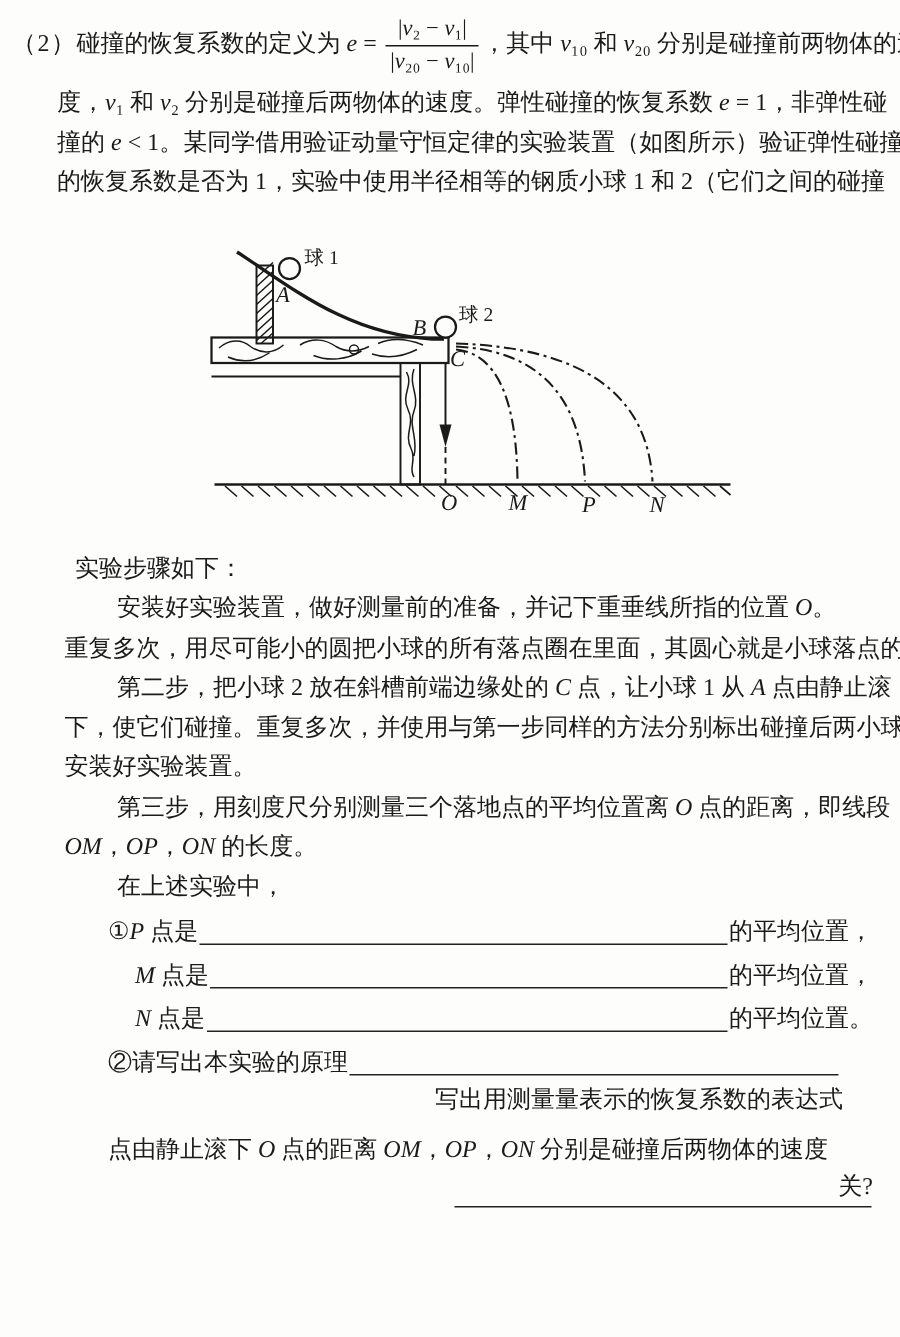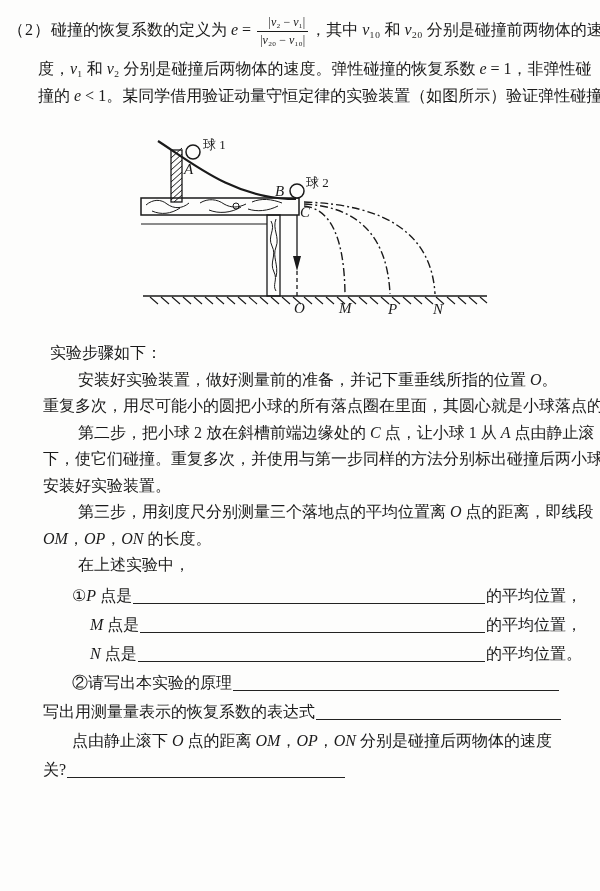--- a/index.html
+++ b/index.html
@@ -10,57 +10,58 @@
     font-size:16px;
   }
   .page{padding:6px 10px 0 8px;}
   .line{line-height:26.5px;white-space:nowrap;}
   .it{font-style:italic;font-family:"Liberation Serif","DejaVu Serif",serif;}
 
   
   .intro{margin-left:30px;}
   .intro .l1{margin-left:-30px;line-height:48px;height:50px;white-space:nowrap;}
   .plabel{letter-spacing:1px;}
-  .frac{display:inline-block;vertical-align:middle;text-align:right;line-height:1.25;font-size:12px;padding:0 2px;}
+  .frac{display:inline-block;vertical-align:middle;text-align:center;line-height:1.25;font-size:15px;padding:0 2px;}
   .frac .num{display:block;border-bottom:1.3px solid #1a1a1a;padding:0 3px 1px 3px;}
   .frac .den{display:block;padding:1px 3px 0 3px;}
 
   
   svg.figure{display:block;margin:14px 0 0 132px;}
   svg.figure text{font-family:"Liberation Serif","DejaVu Serif",serif;fill:#1a1a1a;}
   svg.figure text.cjk{font-size:13px;}
   svg.figure text.var{font-size:15px;font-style:italic;}
 
   
   .steps-title{margin:20px 0 0 42px;}
   .step{margin-left:35px;}
   .step .line.first{text-indent:35px;}
 
   
   .qrow{display:flex;align-items:flex-end;height:29px;margin-left:64px;margin-right:8px;}
   .qrow .qtext{flex:none;line-height:25px;}
   .qrow .blank{flex:1;border-bottom:1.4px solid #222;align-self:flex-end;margin:0 1px 4px 1px;}
   .qrow.ml82{margin-left:82px;}
-  .qrow.ml35{margin-left:35px;}
+  .qrow.ml35{margin-left:35px;flex-direction:column;}
   .qrow.mr30{margin-right:30px;}
   .qrow.mr28{margin-right:28px;}
   .q3line{margin-left:64px;height:29px;display:flex;align-items:flex-end;}
   .q3line .qtext{line-height:25px;}
   .blank.fixed{flex:none;width:278px;}
 </style>
 </head>
 <body>
 
 <div class="page">
 
   <section class="intro">
     <div class="l1"><span class="plabel">（2）</span><span><span>碰撞的恢复系数的定义为 </span><span class="it">e</span><span> = </span></span><span class="frac"><span class="num"><span>|</span><span class="it">v</span><span>₂</span><span> − </span><span class="it">v</span><span>₁</span><span>|</span></span><span class="den"><span>|</span><span class="it">v</span><span>₂₀</span><span> − </span><span class="it">v</span><span>₁₀</span><span>|</span></span></span><span><span>，其中 </span><span class="it">v</span><span>₁₀</span><span> 和 </span><span class="it">v</span><span>₂₀</span><span> 分别是碰撞前两物体的速</span></span></div>
     <div>
         <div class="line"><span>度，</span><span class="it">v</span><span>₁</span><span> 和 </span><span class="it">v</span><span>₂</span><span> 分别是碰撞后两物体的速度。弹性碰撞的恢复系数 </span><span class="it">e</span><span> = 1，非弹性碰</span></div>
         <div class="line"><span>撞的 </span><span class="it">e</span><span> &lt; 1。某同学借用验证动量守恒定律的实验装置（如图所示）验证弹性碰撞</span></div>
+        <div class="line"><span>的恢复系数是否为 1，实验中使用半径相等的钢质小球 1 和 2（它们之间的碰撞</span></div>
       </div>
   </section>
 
   <svg class="figure" width="360" height="197" viewBox="140 183 360 197" xmlns="http://www.w3.org/2000/svg">
 
     <path d="M158,201 C195,225 232,256 288,259 L296,259" fill="none" stroke="#1a1a1a" stroke-width="2.2"></path>
 
     <rect x="171" y="210" width="11" height="52" fill="none" stroke="#1a1a1a" stroke-width="1.3"></rect>
     <path d="M171,218 L182,208 M171,224 L182,214 M171,230 L182,220 M171,236 L182,226 M171,242 L182,232 M171,248 L182,238 M171,254 L182,244 M171,260 L182,250 M174,262 L182,255" stroke="#1a1a1a" stroke-width="1" fill="none"></path>
 

